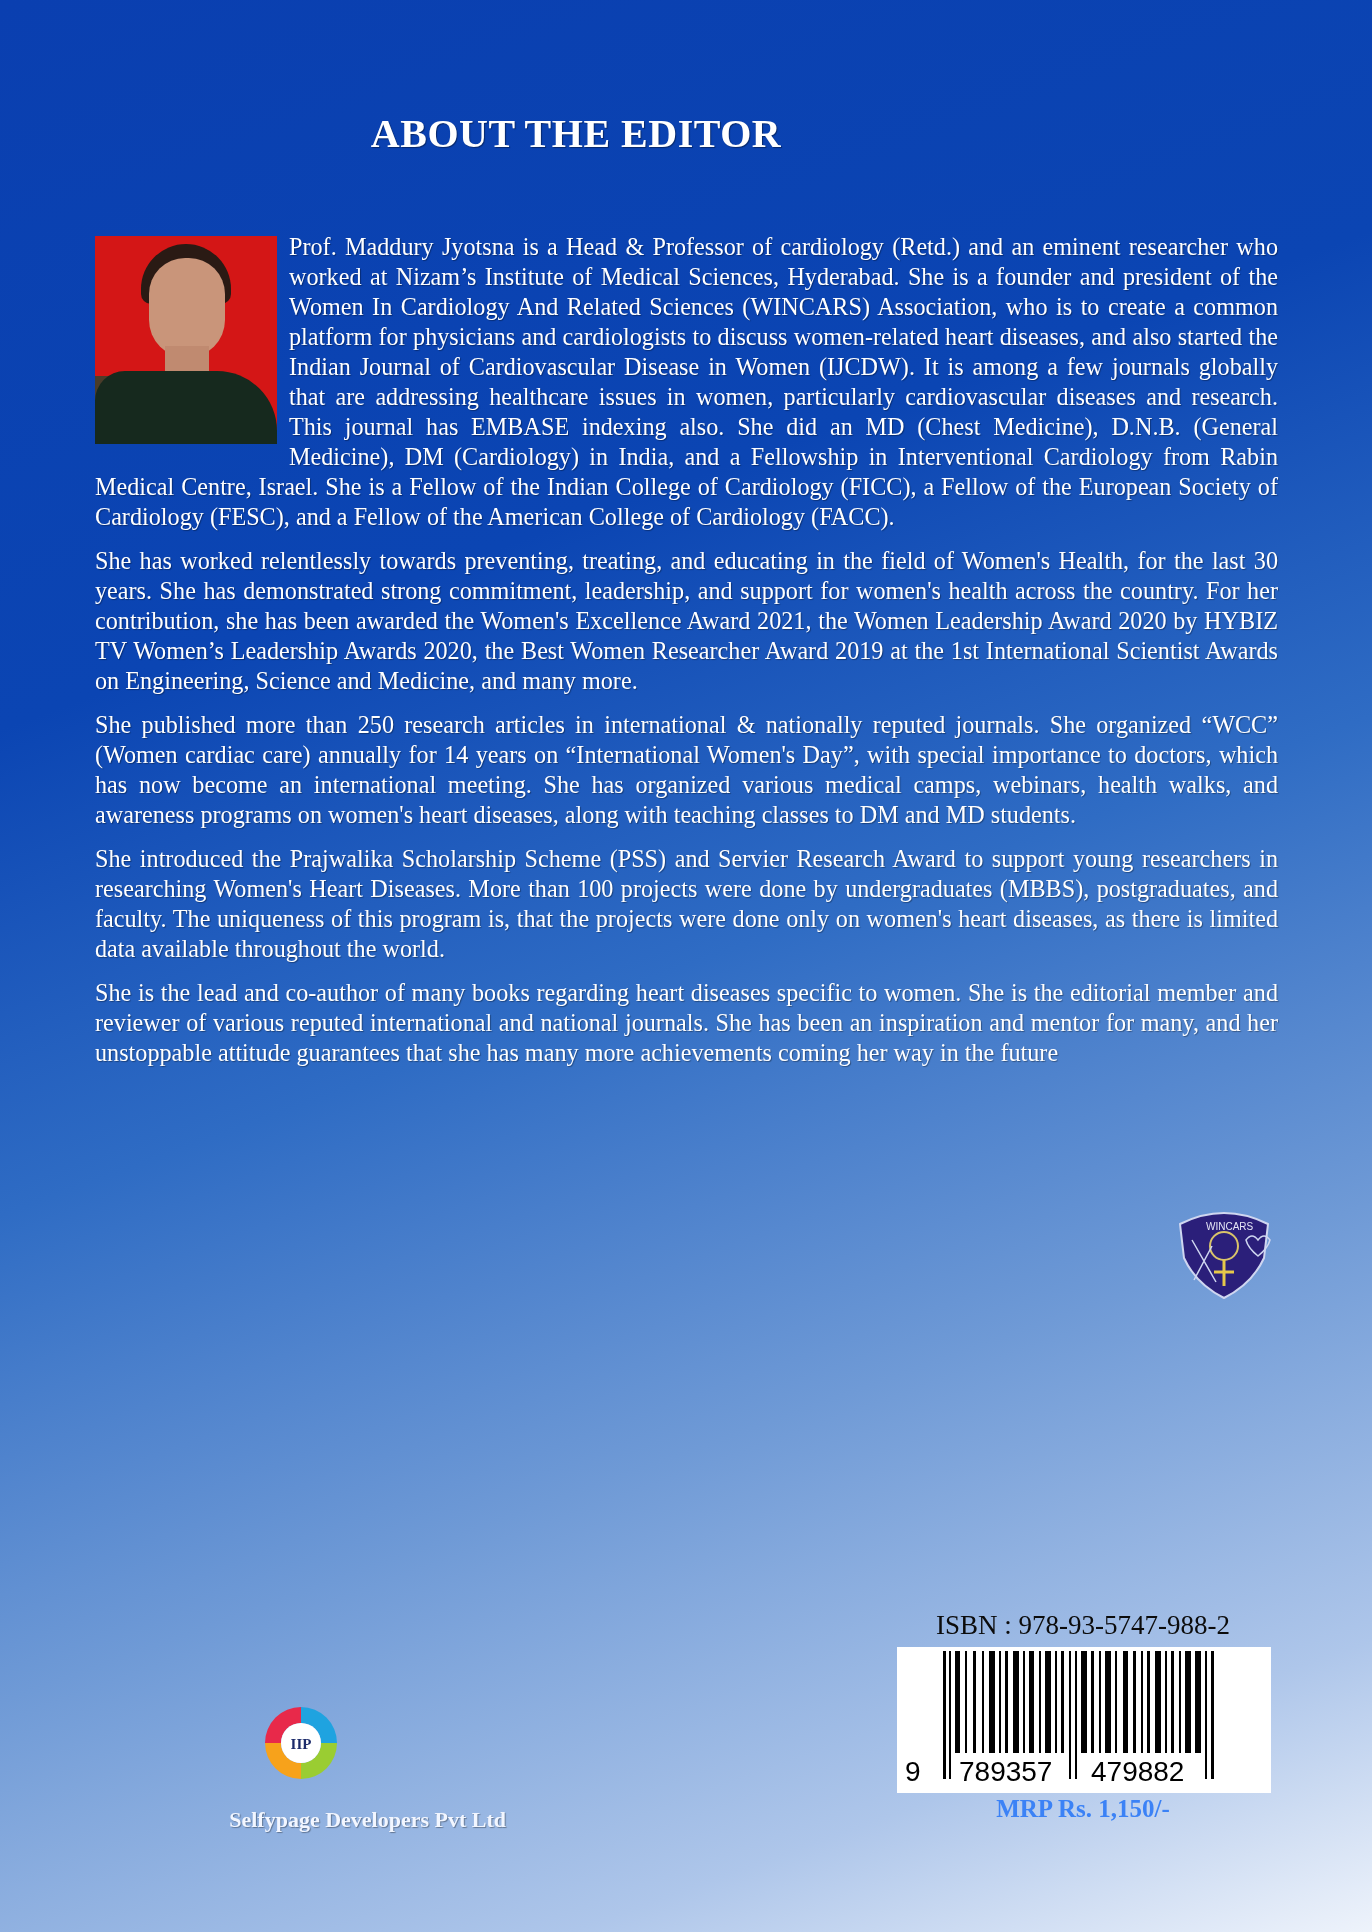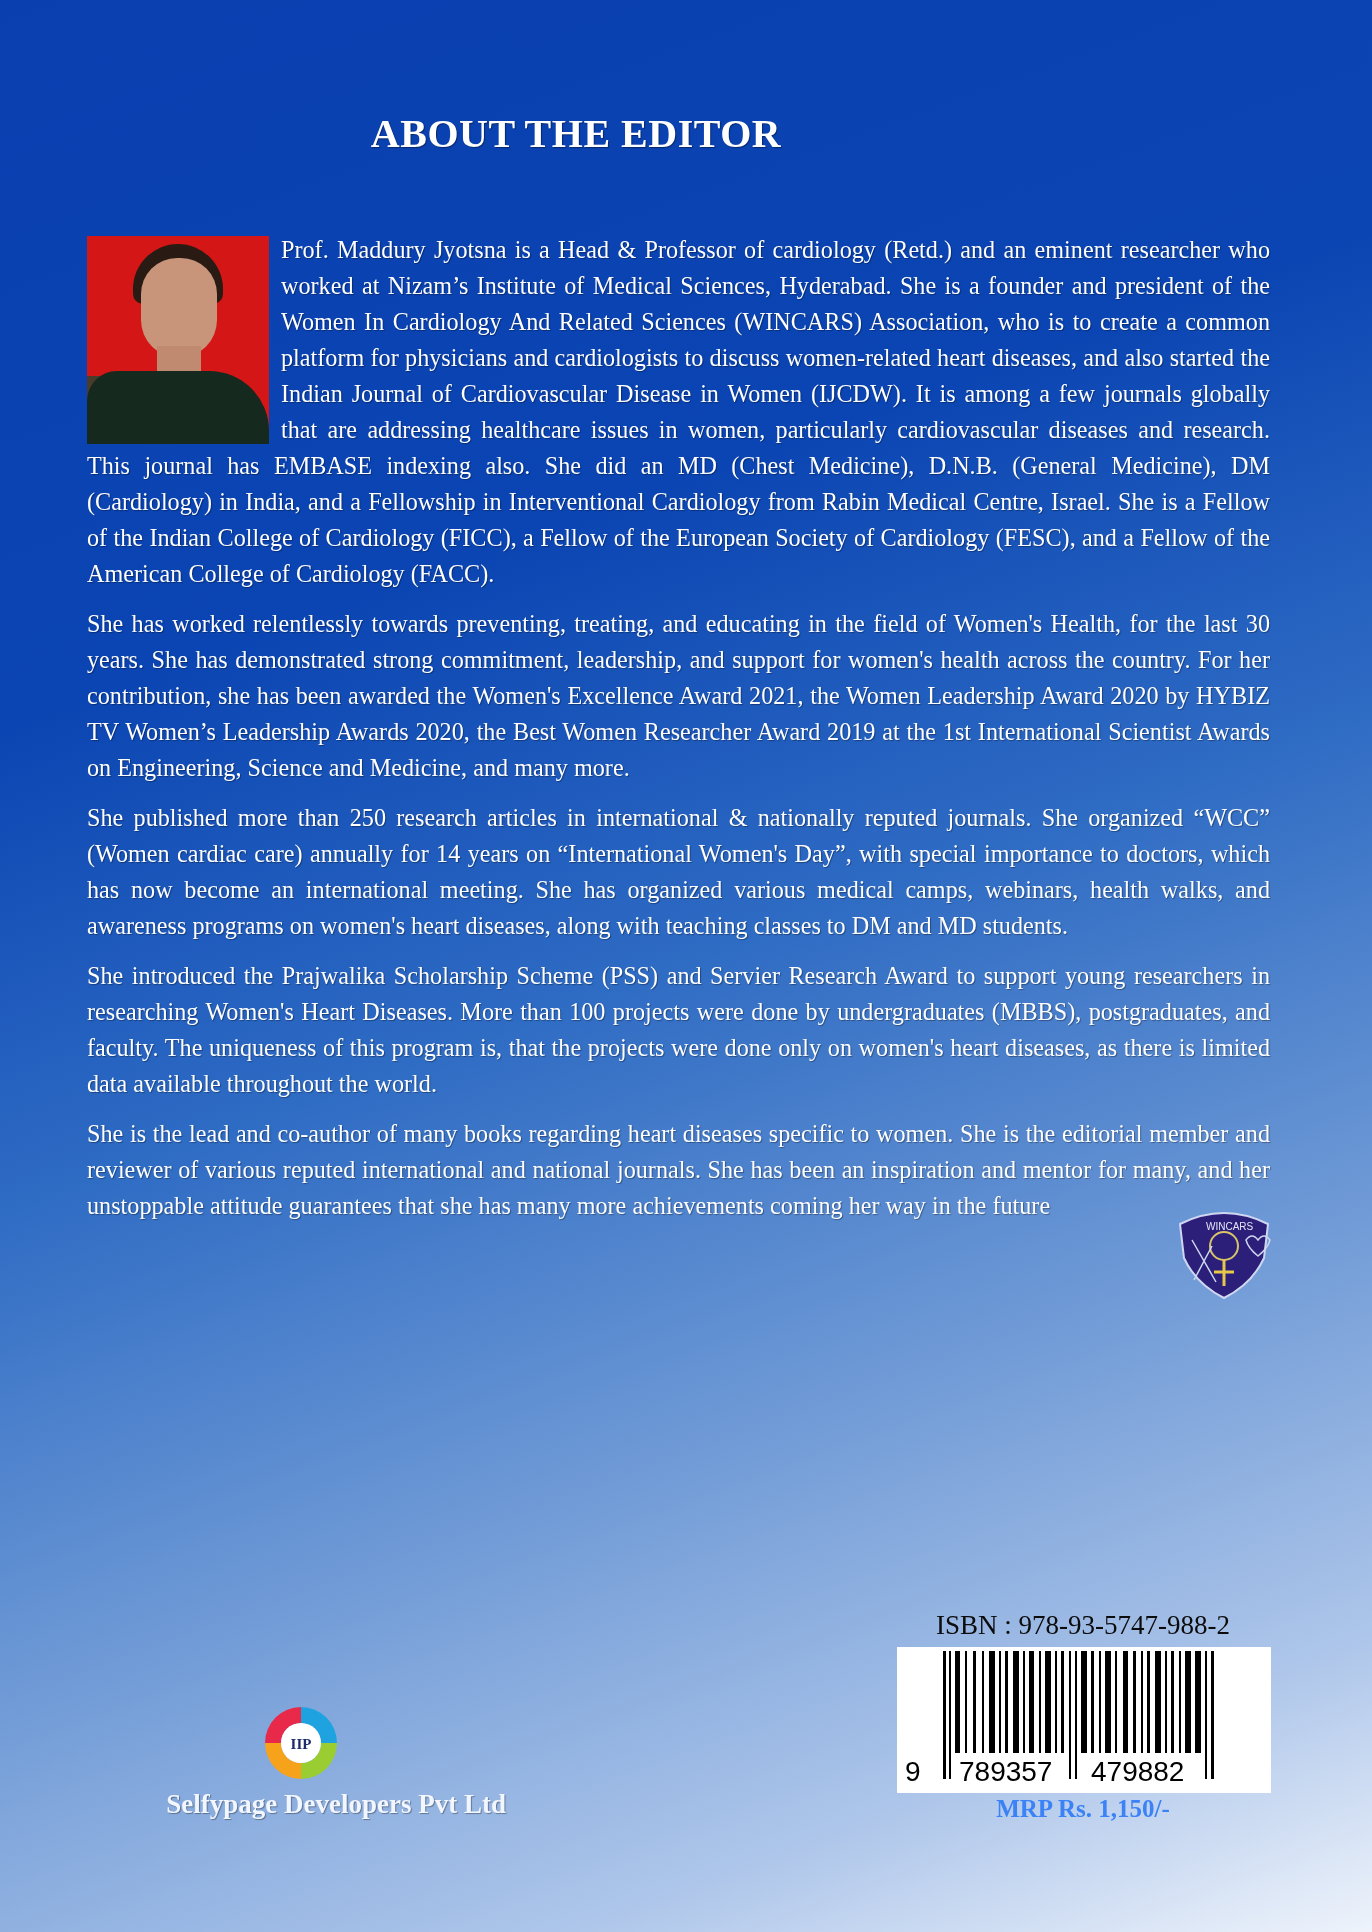--- a/index.html
+++ b/index.html
@@ -9,22 +9,22 @@
     font-family: "Liberation Serif", serif;
     color: #ffffff;
   }
   .title {
     position: absolute; top: 88px; left: 0; width: 1152px; text-align: center;
     font-size: 40px; font-weight: bold; letter-spacing: 0.5px;
     text-shadow: 1px 1px 1px rgba(0,0,0,0.4);
     margin-top: 22px;
   }
   .content {
-    position: absolute; top: 232px; left: 87px; width: 1183px;
-    font-size: 24.2px; line-height: 36px; text-align: justify;
+    position: absolute; top: 232px; left: 95px; width: 1183px;
+    font-size: 24.2px; line-height: 30px; text-align: justify;
     text-shadow: 1px 1px 1px rgba(0,0,0,0.35);
   }
   .content p { margin: 0 0 14px 0; }
   .photo {
     float: left; width: 182px; height: 208px; margin: 4px 12px 4px 0;
     background: #d41616; position: relative; overflow: hidden;
   }
   .photo .hair { position:absolute; left:46px; top:8px; width:90px; height:60px; border-radius:45px 45px 10px 10px; background:#2a1a14; }
   .photo .face { position:absolute; left:54px; top:22px; width:76px; height:100px; border-radius:38px 38px 40px 40px; background:#c9957a; }
   .photo .neck { position:absolute; left:70px; top:110px; width:44px; height:40px; background:#c08a70; }
@@ -36,21 +36,21 @@
   .isbn-block { position: absolute; left: 897px; top: 1610px; width: 372px; text-align: center; }
   .isbn-label { font-size: 27px; font-weight: normal; color: #0c0c0c; }
   .barcode {
     margin: 6px auto 0 auto; width: 374px; height: 146px; background: #fff; position: relative;
   }
   .barcode svg { position: absolute; left: 0; top: 0; }
   .mrp { font-size: 25px; font-weight: bold; color: #3b82f6; margin-top: 2px; }
   .publisher { position: absolute; left: 96px; top: 1703px; width: 410px; text-align: right; }
   .publisher-logo { width: 80px; height: 80px; margin: 0 auto; }
   .publisher-name {
-    font-size: 27px; font-weight: bold; color: #f2f6ff; margin-top: 6px;
+    font-size: 22px; font-weight: bold; color: #f2f6ff; margin-top: 24px;
     text-shadow: 1px 1px 1px rgba(0,0,0,0.35); white-space: nowrap;
   }
 </style>
 </head>
 <body>
 
 <div class="title">ABOUT THE EDITOR</div>
 
 <div class="content">
   <p>

